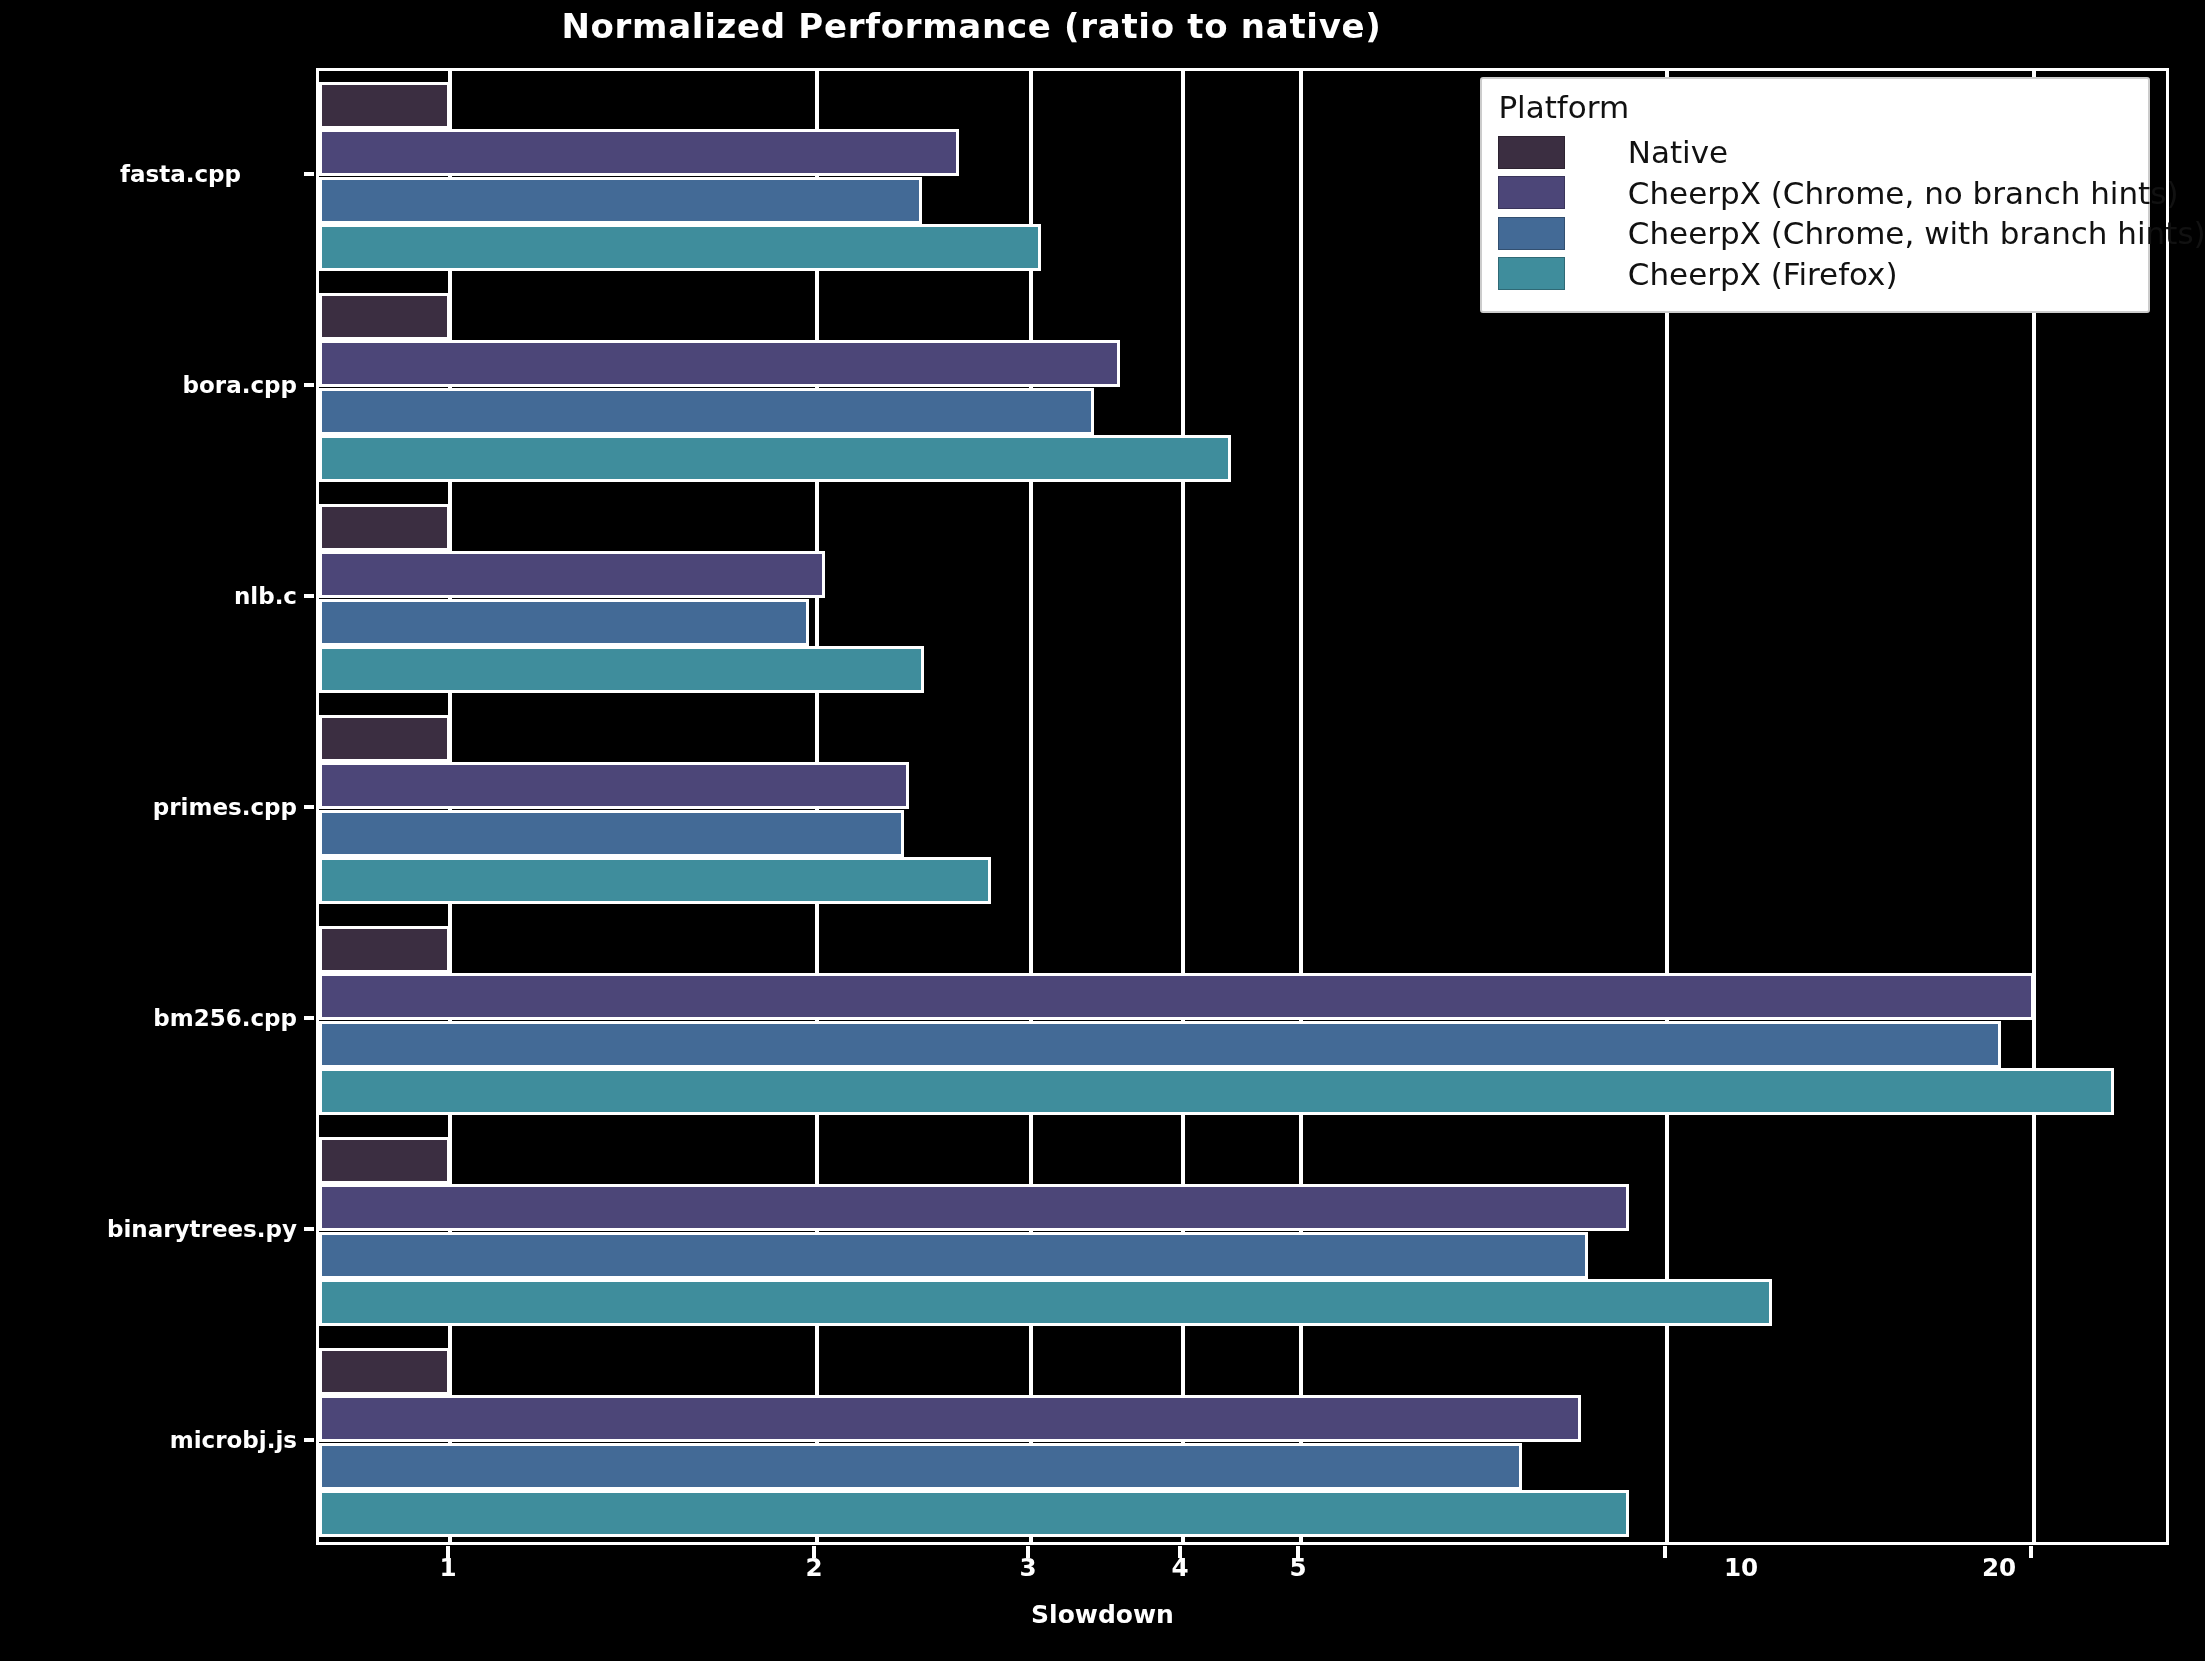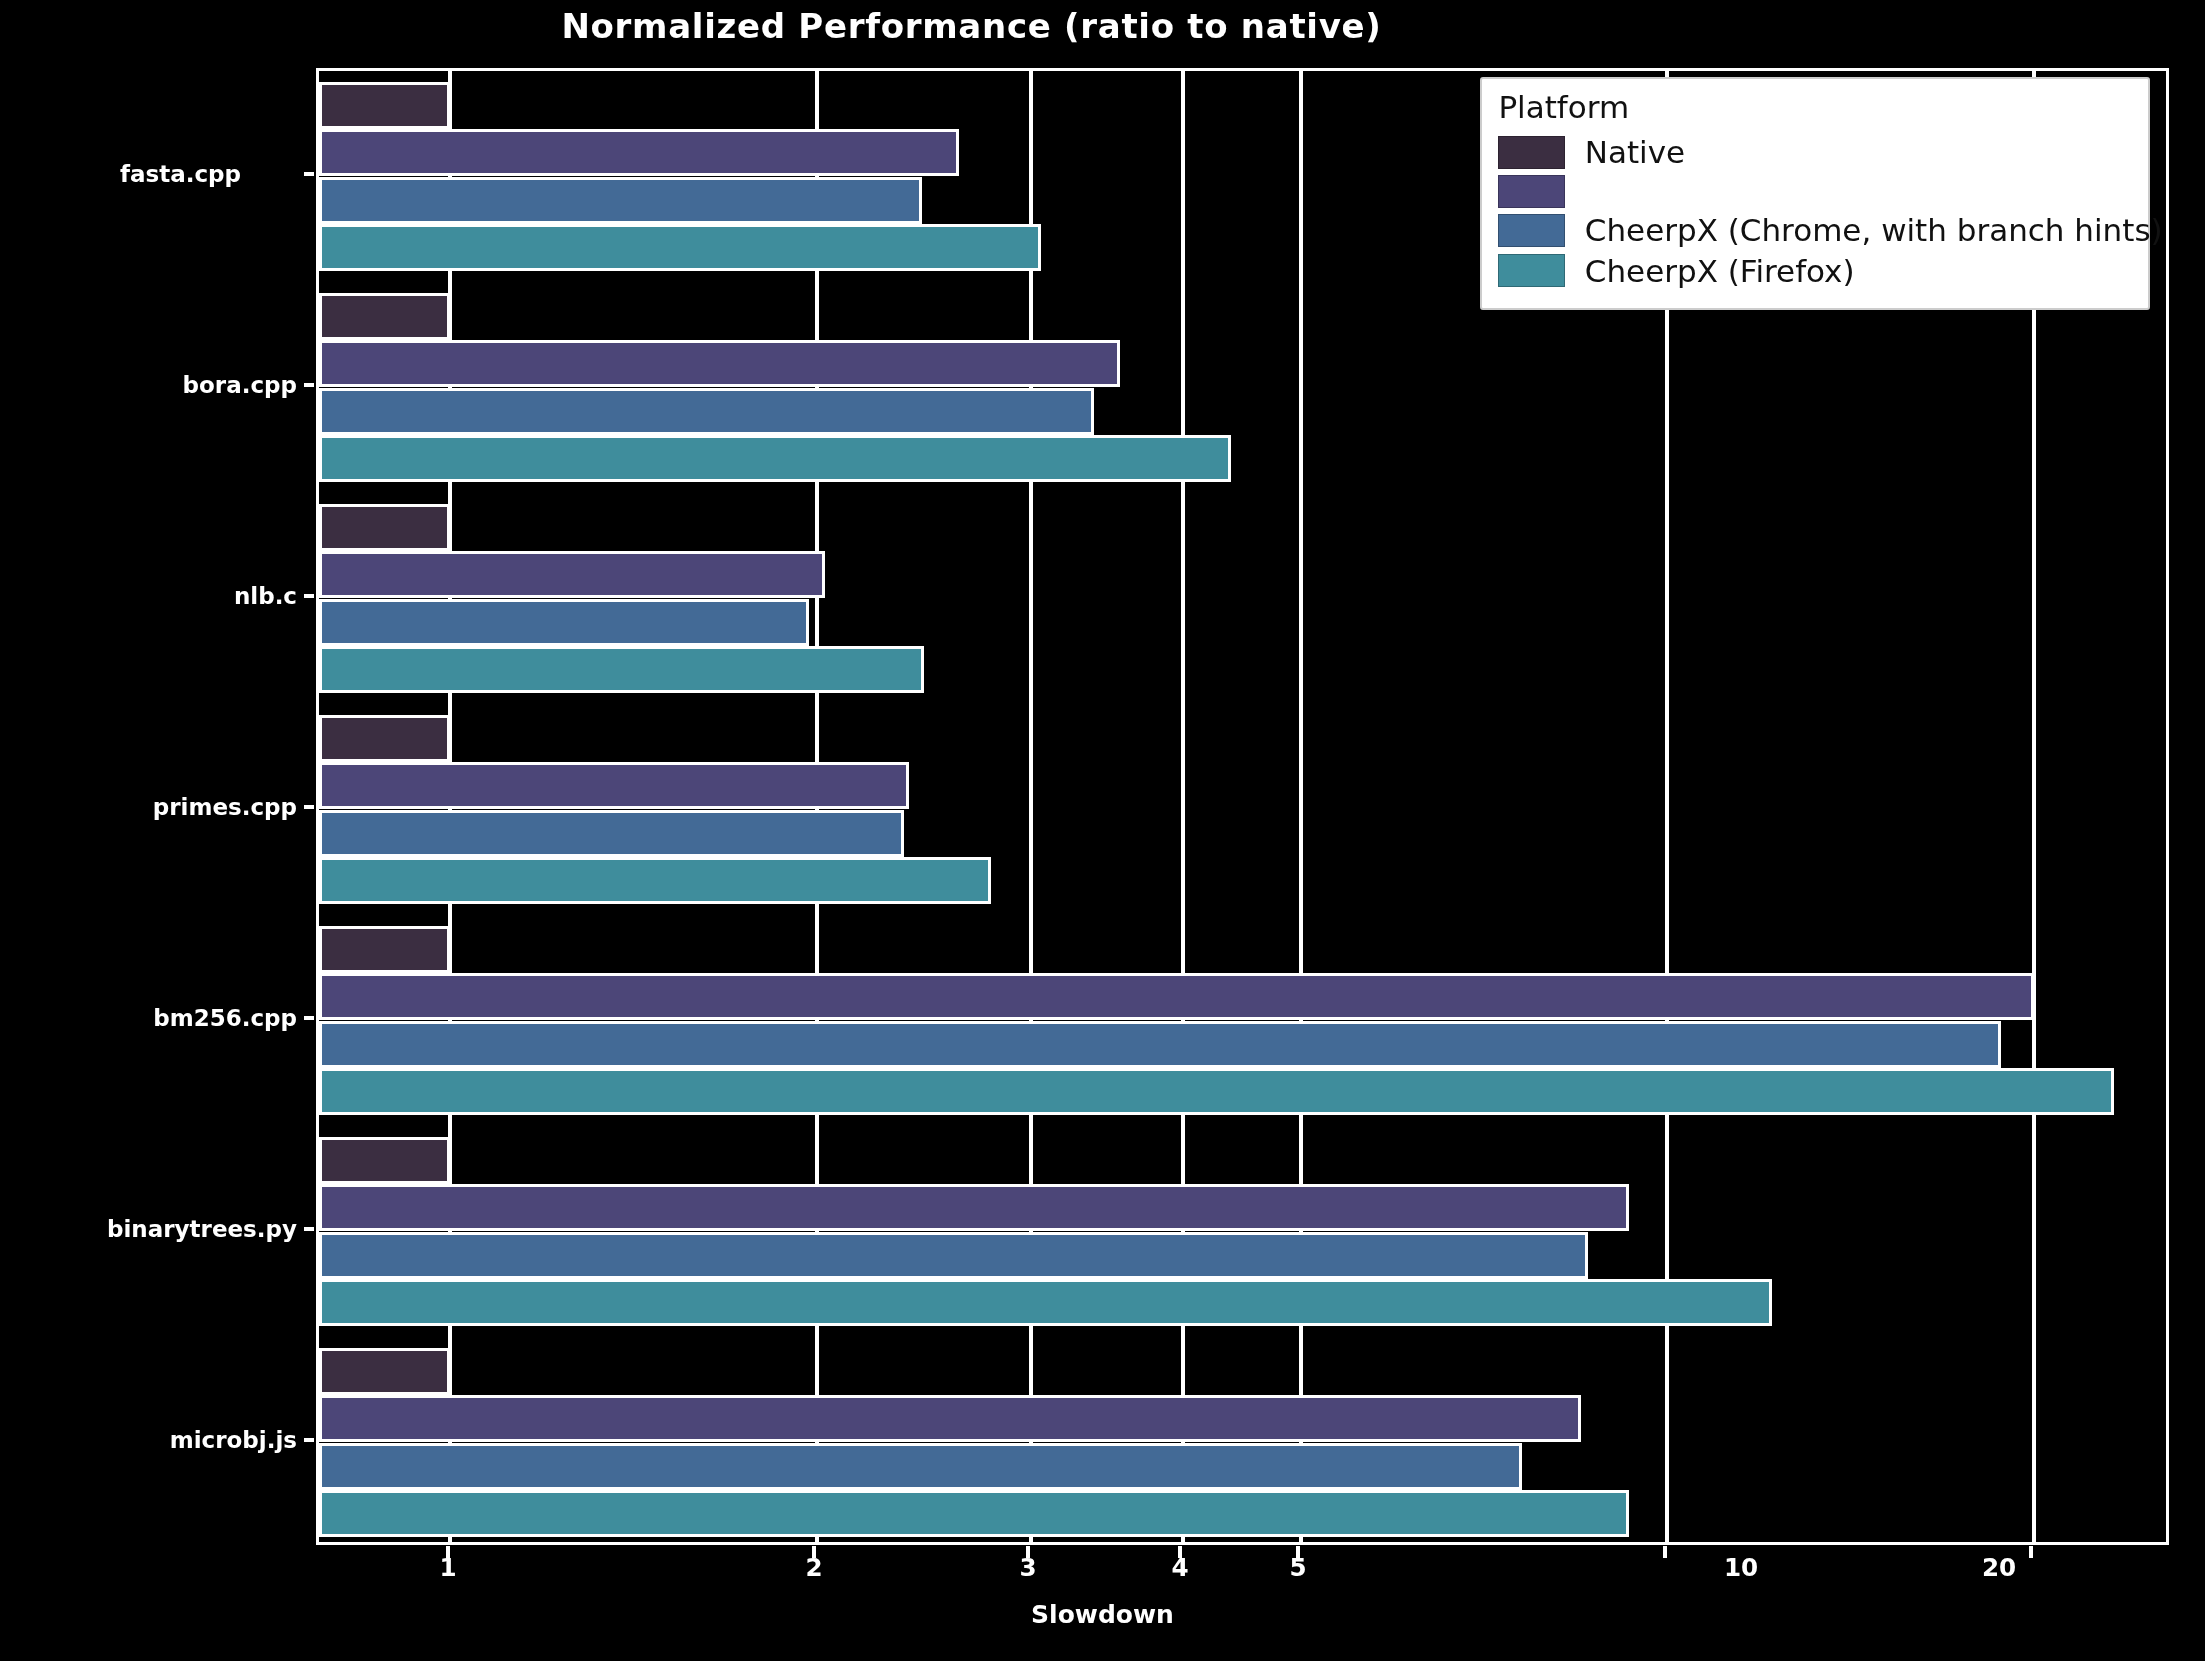--- a/index.html
+++ b/index.html
@@ -78,20 +78,21 @@
   .legend-row{
     display:flex;align-items:center;margin:4.5px 0;
   }
   .legend-swatch{
     width:65px;height:31px;margin-right:19.4px;flex:none;
     border:0.7px solid rgba(0,0,0,.25);
   }
   .legend-text{
     color:#111;font-size:31px;white-space:nowrap;
     font-family:"DejaVu Sans",sans-serif;
+    margin-left:43px;
   }
 </style>
 </head>
 <body>
 
 <div id="root">
 
   <div id="chart-title">Normalized Performance (ratio to native)</div>
 
   <div id="plot-area">
@@ -173,20 +174,21 @@
 
   <div id="legend">
     <div id="legend-title">Platform</div>
     <div id="legend-items">
         <div class="legend-row">
           <div class="legend-swatch" style="background: rgb(59, 46, 65);"></div>
           <div class="legend-text">Native</div>
         </div>
         <div class="legend-row">
           <div class="legend-swatch" style="background: rgb(76, 70, 120);"></div>
+          <div class="legend-text">CheerpX (Chrome, no branch hints)</div>
         </div>
         <div class="legend-row">
           <div class="legend-swatch" style="background: rgb(67, 106, 150);"></div>
           <div class="legend-text">CheerpX (Chrome, with branch hints)</div>
         </div>
         <div class="legend-row">
           <div class="legend-swatch" style="background: rgb(63, 141, 156);"></div>
           <div class="legend-text">CheerpX (Firefox)</div>
         </div>
       </div>

